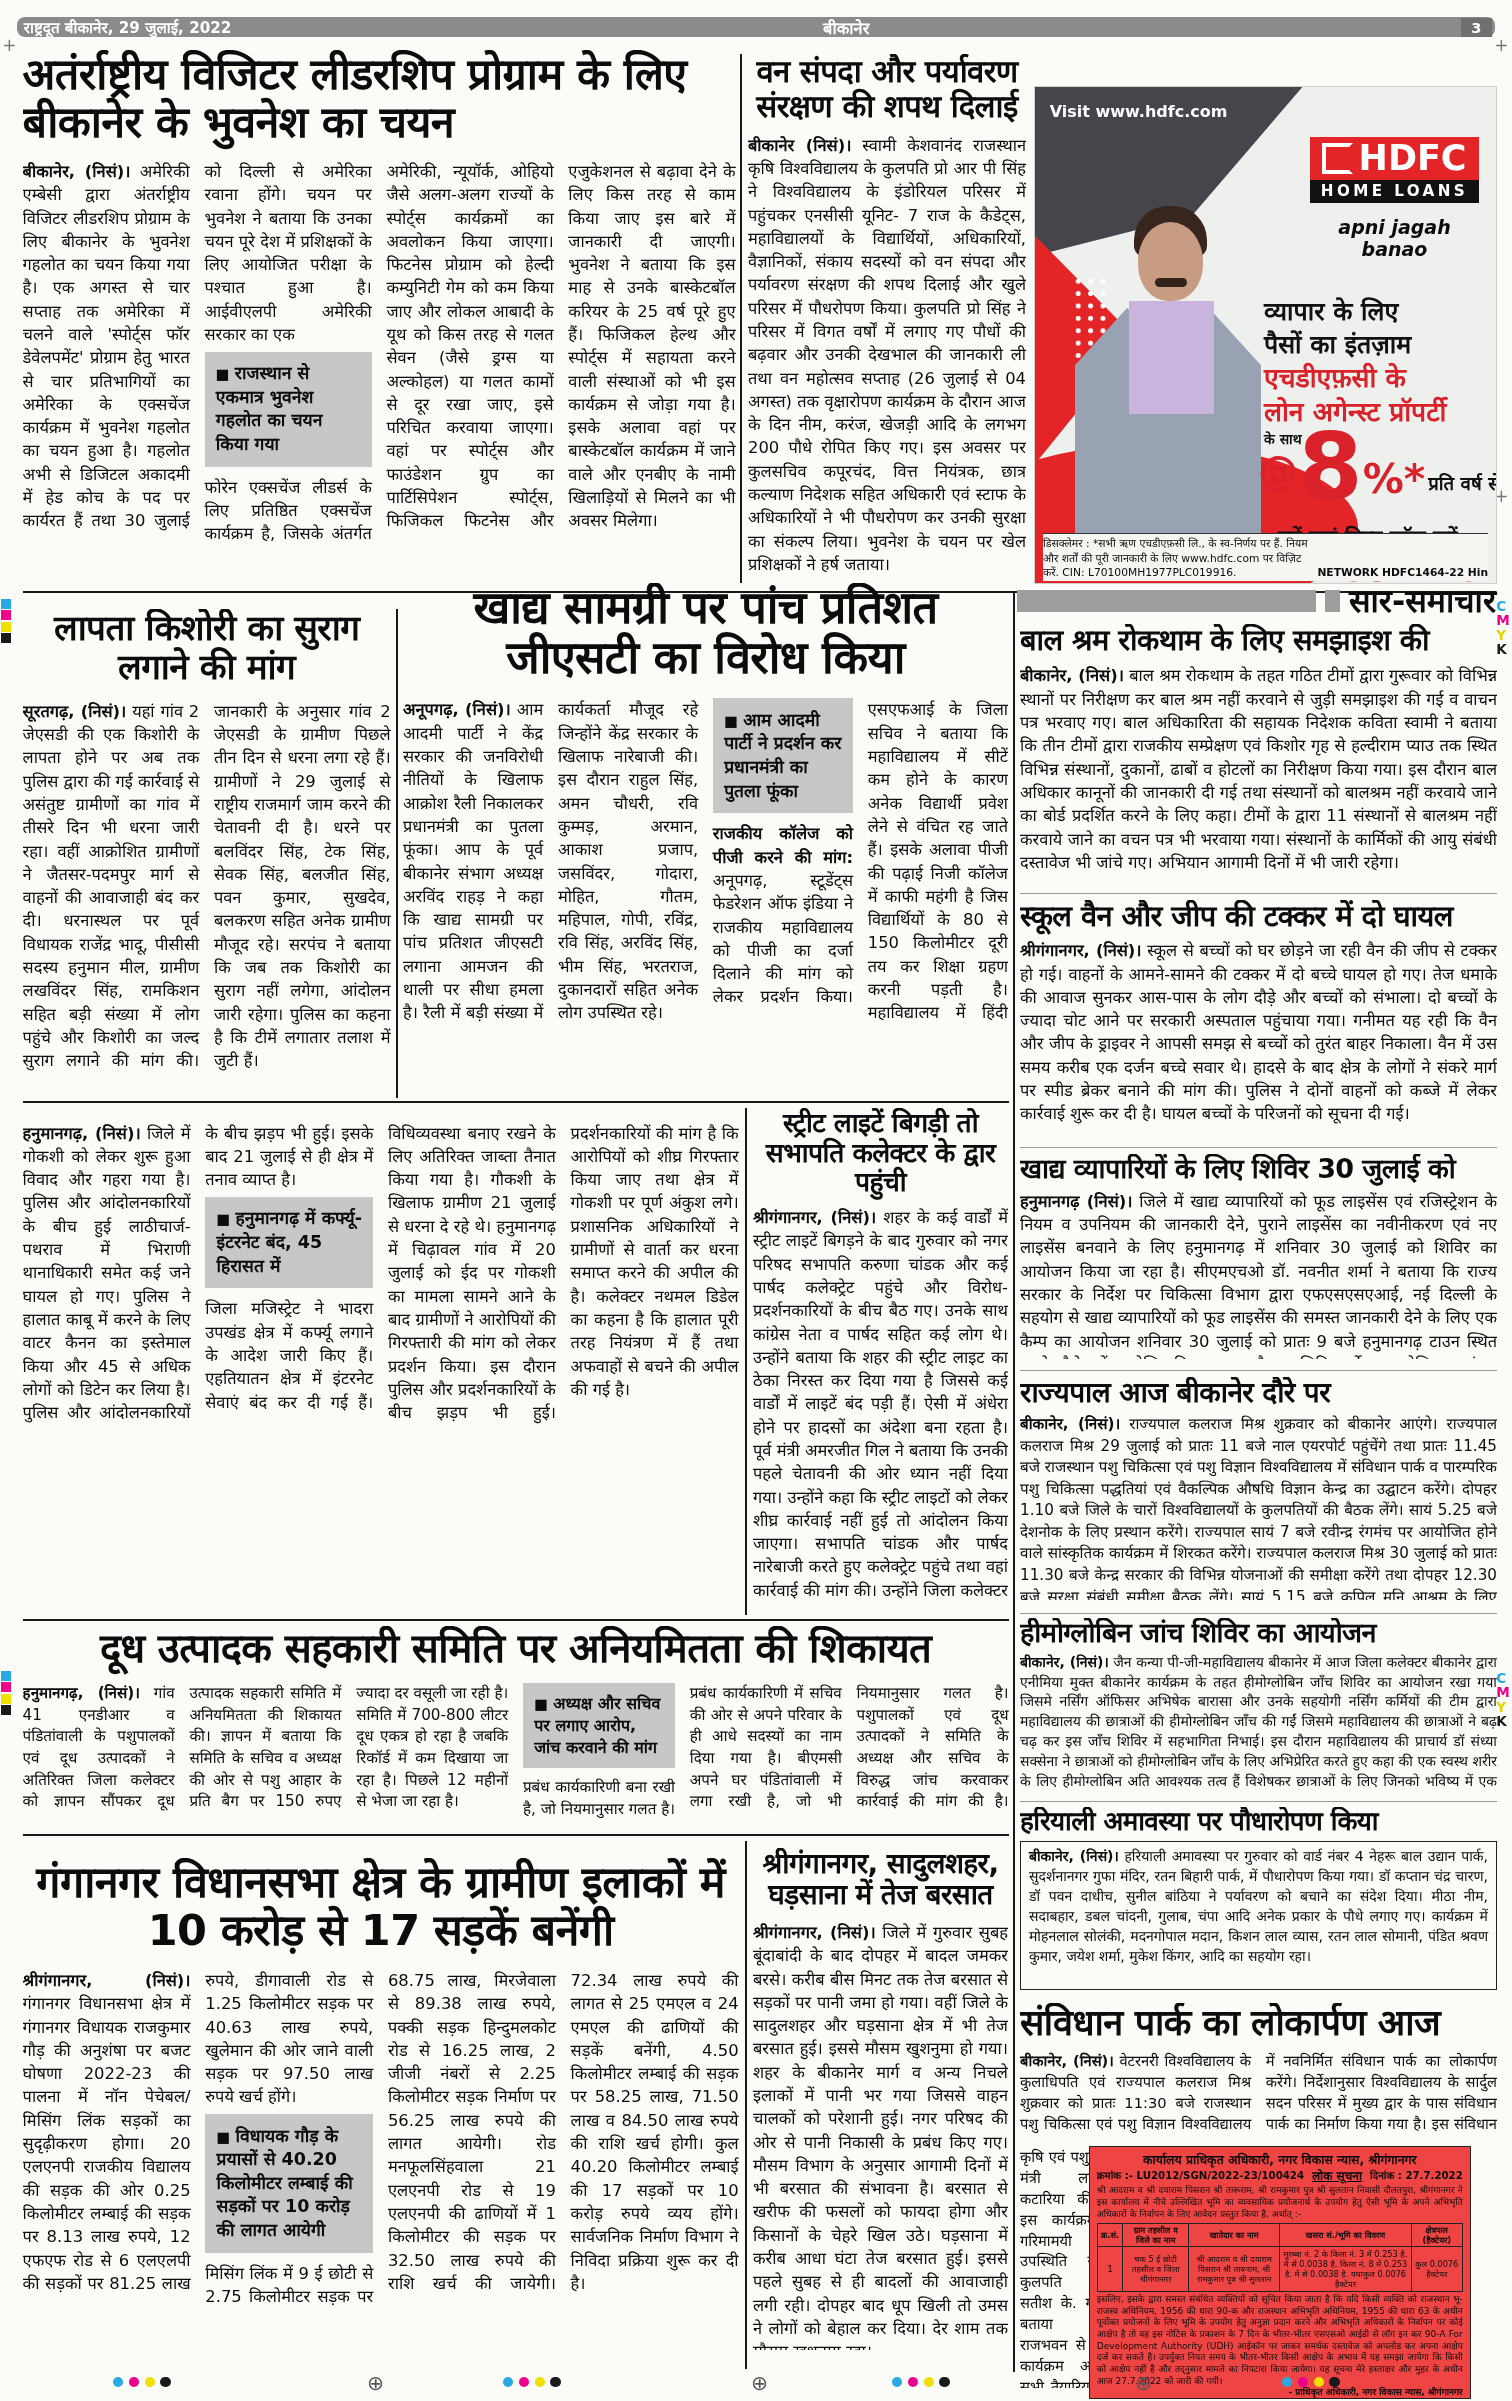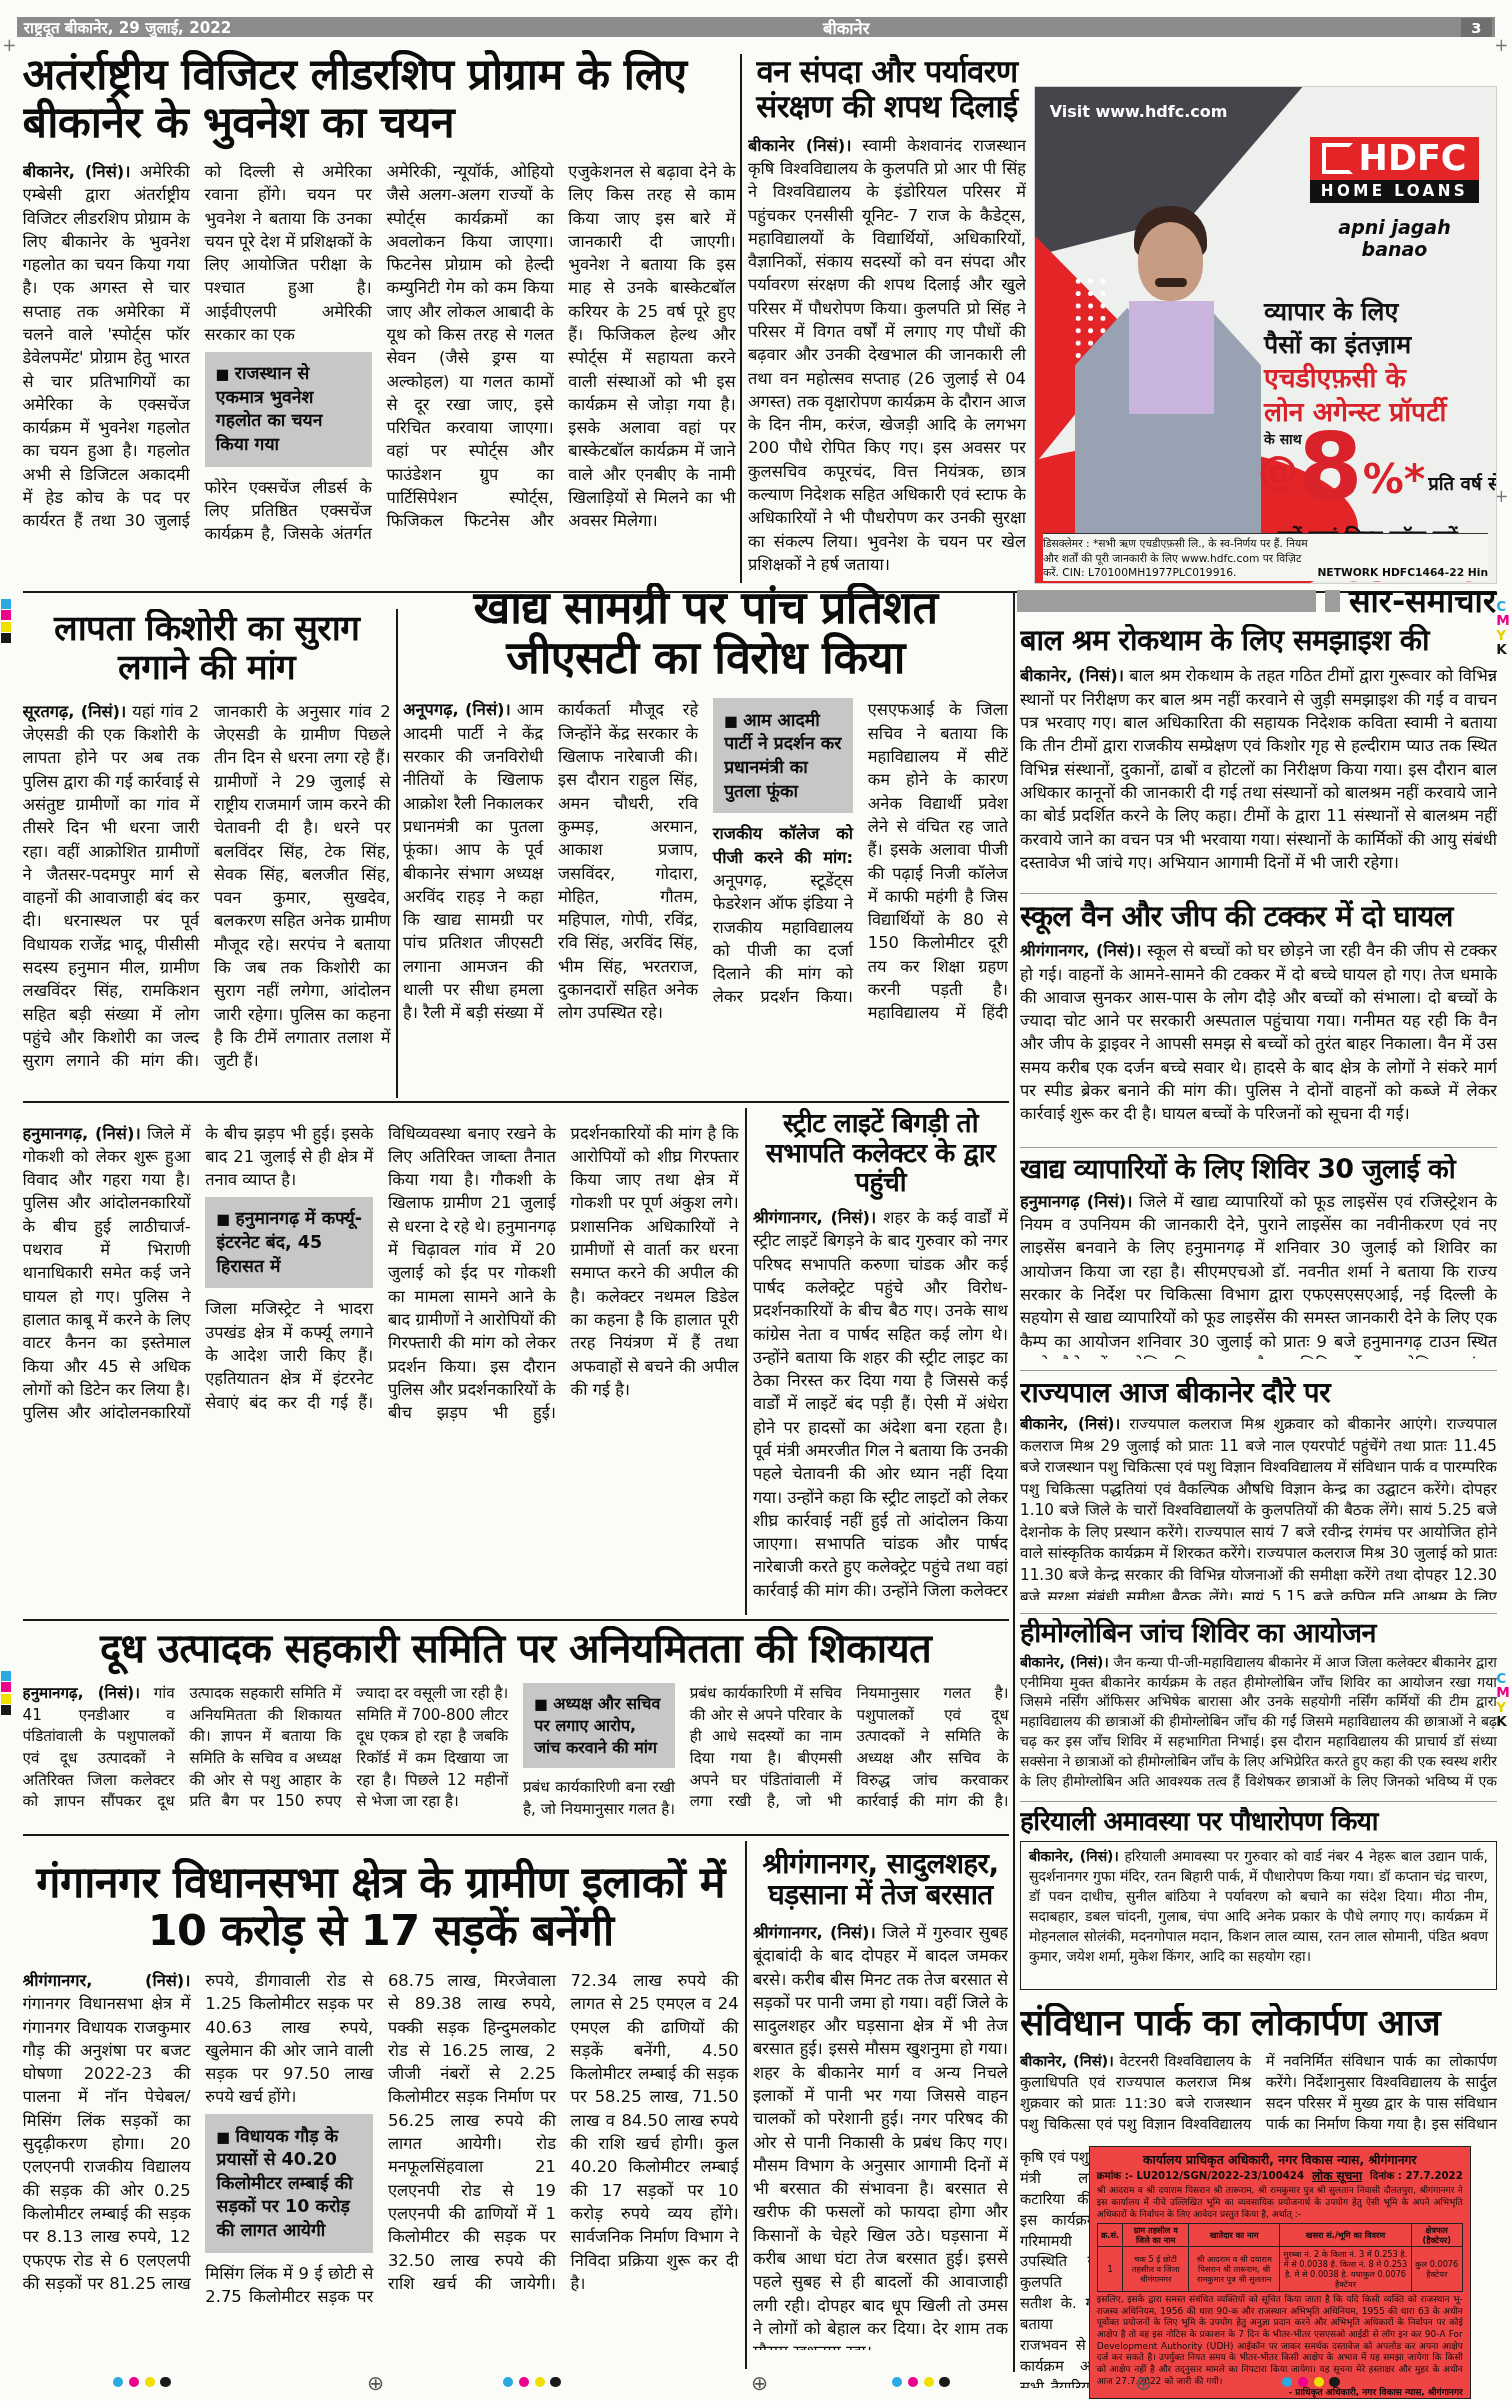--- a/index.html
+++ b/index.html
@@ -1,20 +1,20 @@
 <!DOCTYPE html>
 <html style="font-size:9px"><head>
 <meta charset="utf-8">
 <style>
   html,body{margin:0;padding:0;background:#d8d8d4;}
   #page{position:relative;width:1512px;height:2401px;background:#fbfbf8;
         font-family:"DejaVu Sans",sans-serif;color:#0c0c0c;overflow:hidden;}
   
   .mast{position:absolute;left:17px;top:17px;width:1478px;height:20.3px;background:#8b8b8b;
-        display:flex;align-items:center;justify-content:space-between;color:#fff;}
+        display:flex;align-items:center;justify-content:space-between;color:#fff;border-radius:8px;}
   .mast .ml{font-size:15.2px;font-weight:bold;padding-left:6.8px;}
   .mast .mc{font-size:16.4px;font-weight:bold;}
   .mast .mr{font-size:14.7px;font-weight:bold;background:#6f6f6f;padding:1.1px 10.2px;margin-right:3.4px;}
   .plus{position:absolute;color:#777;font-size:17px;}
   
   .art{position:absolute;overflow:hidden;}
   .hl{font-weight:bold;text-align:center;line-height:1.12;letter-spacing:-0.6px;}
   .body{font-size:16.4px;line-height:1.42;text-align:justify;overflow:hidden;}
   .dateline{font-weight:bold;}
   .subhead{font-weight:bold;}

